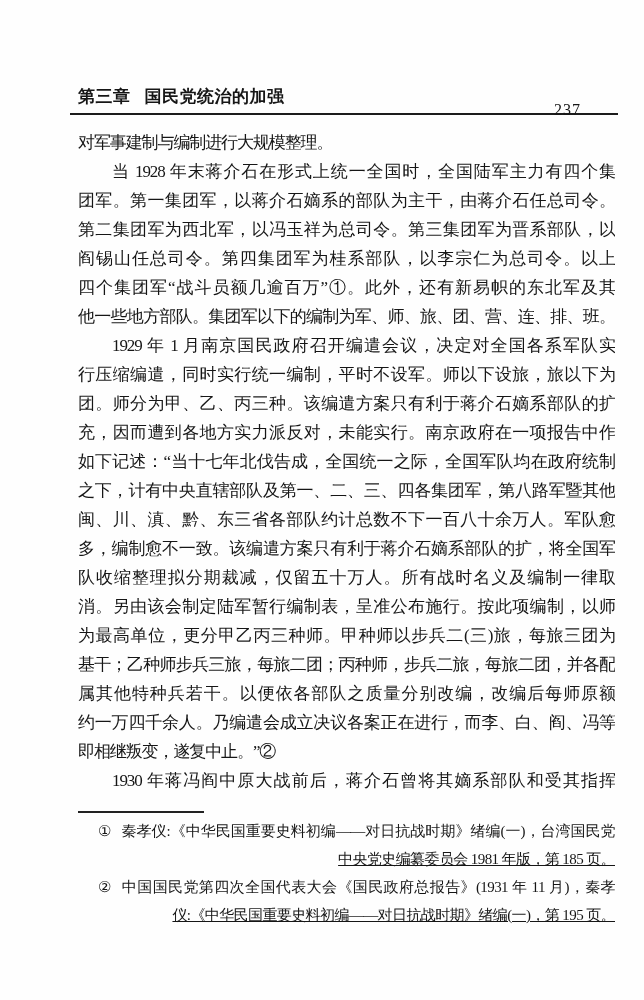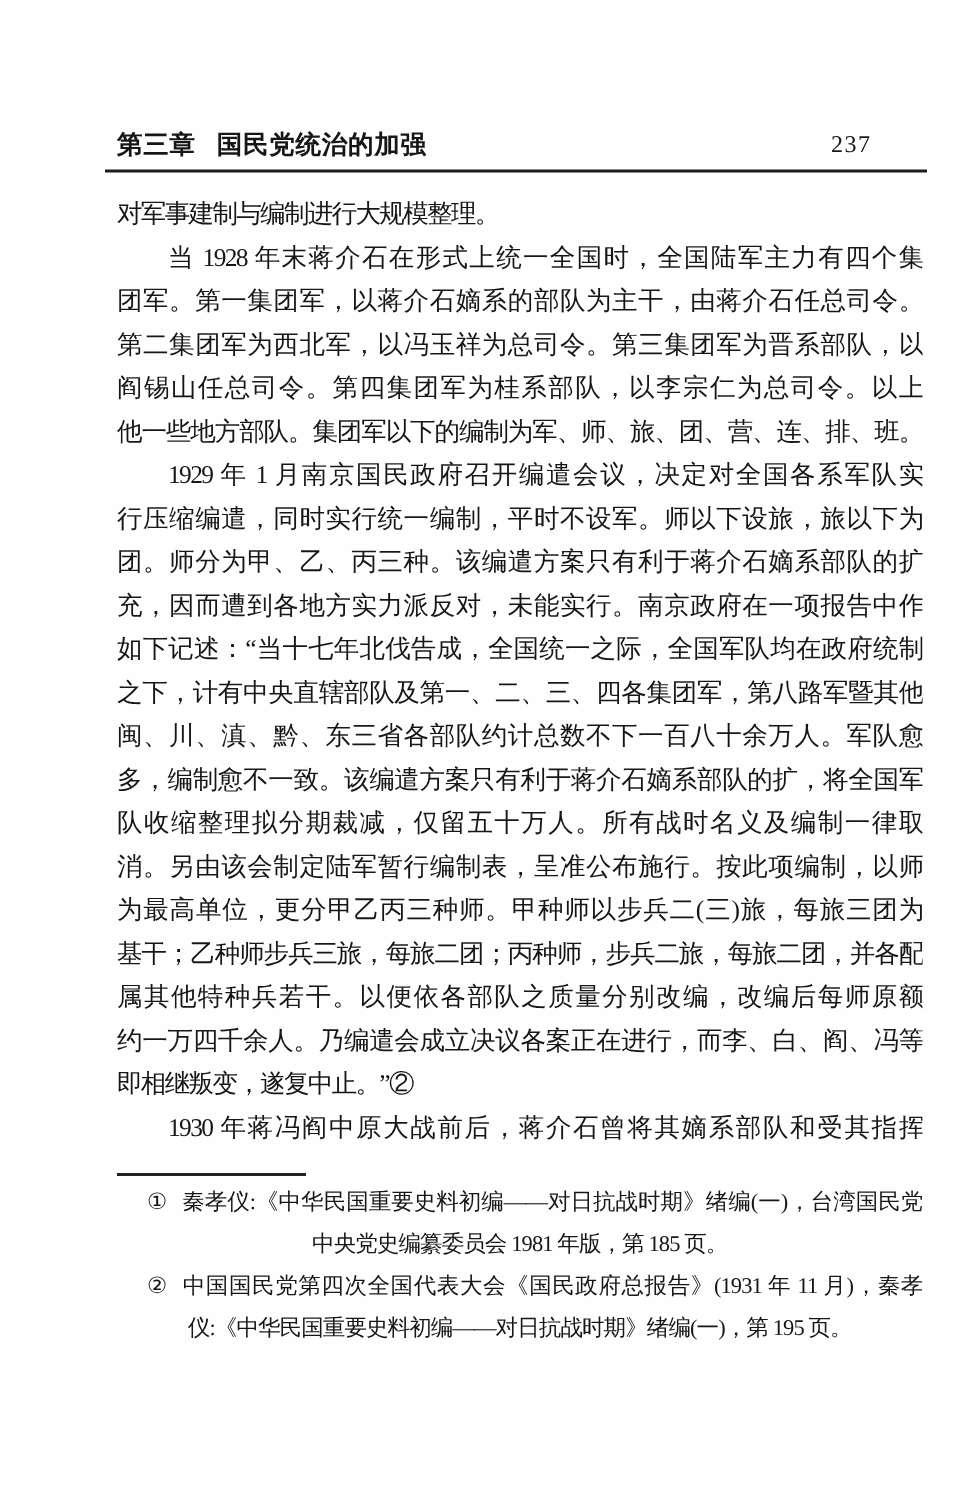--- a/index.html
+++ b/index.html
@@ -27,21 +27,21 @@
     text-align:left;
     font-size:17px;
     font-weight:700;
     height:22px;
     line-height:22px;
     letter-spacing:0.5px;
   }
   .chapter{margin-right:14px;}
   .pageno{
     position:absolute;
-    right:34px;top:0;
+    right:34px;top:13px;
     font-weight:400;
     font-size:16px;
     letter-spacing:1px;
   }
   .header-rule{
     margin-left:-8px;
     width:548px;
     border-bottom:2px solid #1c1c1c;
     margin-top:5px;
   }
@@ -75,40 +75,41 @@
     white-space:nowrap;
     overflow:hidden;
   }
   .fn-first{
     padding-left:20px;
     text-align:justify;
     text-align-last:justify;
     -moz-text-align-last:justify;
   }
   .fn-marker{margin-right:10px;}
-  .fn-cont{text-align:center;}
+  .fn-cont{text-align:right;text-decoration:underline;}
 </style>
 </head>
 <body>
 
 <div class="page">
   <div class="content">
 
     <div class="header">
       <span class="chapter">第三章</span><span class="htitle">国民党统治的加强</span>
       <span class="pageno">237</span>
     </div>
     <div class="header-rule"></div>
 
     <div class="body">
         <div class="line para-end">对军事建制与编制进行大规模整理。</div>
         <div class="line indent">当 1928 年末蒋介石在形式上统一全国时，全国陆军主力有四个集</div>
         <div class="line">团军。第一集团军，以蒋介石嫡系的部队为主干，由蒋介石任总司令。</div>
         <div class="line">第二集团军为西北军，以冯玉祥为总司令。第三集团军为晋系部队，以</div>
         <div class="line">阎锡山任总司令。第四集团军为桂系部队，以李宗仁为总司令。以上</div>
+        <div class="line">四个集团军“战斗员额几逾百万”①。此外，还有新易帜的东北军及其</div>
         <div class="line">他一些地方部队。集团军以下的编制为军、师、旅、团、营、连、排、班。</div>
         <div class="line indent">1929 年 1 月南京国民政府召开编遣会议，决定对全国各系军队实</div>
         <div class="line">行压缩编遣，同时实行统一编制，平时不设军。师以下设旅，旅以下为</div>
         <div class="line">团。师分为甲、乙、丙三种。该编遣方案只有利于蒋介石嫡系部队的扩</div>
         <div class="line">充，因而遭到各地方实力派反对，未能实行。南京政府在一项报告中作</div>
         <div class="line">如下记述：“当十七年北伐告成，全国统一之际，全国军队均在政府统制</div>
         <div class="line">之下，计有中央直辖部队及第一、二、三、四各集团军，第八路军暨其他</div>
         <div class="line">闽、川、滇、黔、东三省各部队约计总数不下一百八十余万人。军队愈</div>
         <div class="line">多，编制愈不一致。该编遣方案只有利于蒋介石嫡系部队的扩，将全国军</div>
         <div class="line">队收缩整理拟分期裁减，仅留五十万人。所有战时名义及编制一律取</div>

